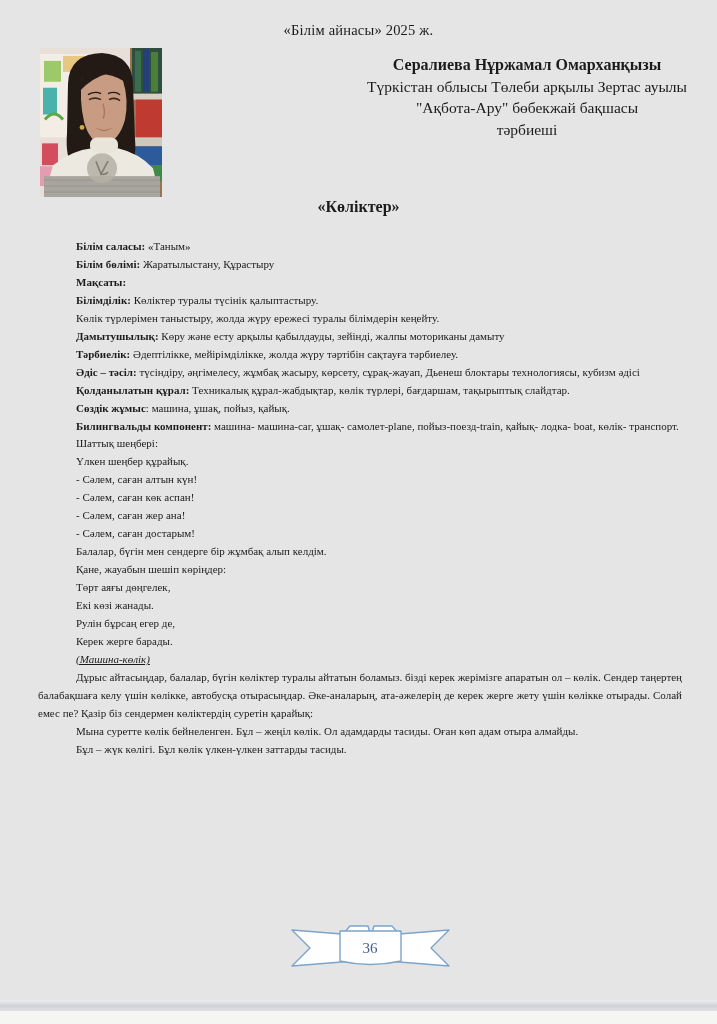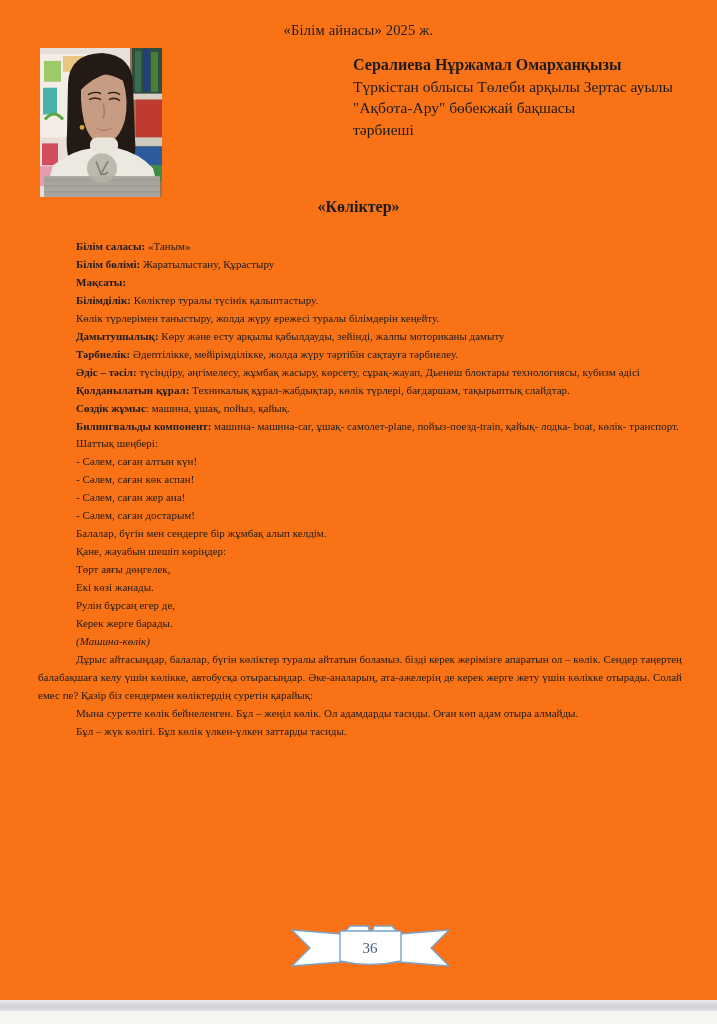--- a/index.html
+++ b/index.html
@@ -1,49 +1,49 @@
 <!DOCTYPE html>
 <html><head>
 <meta charset="utf-8">
 <style>
   html, body { margin:0; padding:0; background:#ffffff; }
   body {
     width:717px; height:1024px; overflow:hidden; position:relative;
     font-family:"Liberation Serif", "DejaVu Serif", serif;
     color:#1b1b1b;
   }
-  .page { position:absolute; inset:0; background:#f97316; }
+  .page { position:absolute; inset:0; background:#e5e5e5; }
 
   .journal-header {
     position:absolute; top:22px; left:0; width:100%;
     text-align:center; font-size:14.5px; letter-spacing:0.2px;
   }
 
   .photo {
     position:absolute; left:40px; top:48px; width:122px; height:149px;
     display:block;
   }
 
   .author-block {
-    position:absolute; right:44px; top:54px;
-    text-align:left; font-size:15.5px; line-height:21.5px;
+    position:absolute; right:30px; top:54px;
+    text-align:center; font-size:15.5px; line-height:21.5px;
   }
   .author-name { font-weight:bold; font-size:16px; }
 
   .doc-title {
     position:absolute; top:198px; left:0; width:100%;
     text-align:center; font-weight:bold; font-size:16px;
   }
 
   .doc-body {
     position:absolute; left:38px; top:238px; width:644px;
     font-size:11px; line-height:17.95px; text-align:justify;
   }
   .doc-body p { margin:0; text-indent:38px; }
-  .doc-body p.italic { font-style:italic; }
+  .doc-body p.italic { font-style:italic;text-decoration:underline; }
 
   .ribbon {
     position:absolute; left:288px; top:919px; width:165px; height:50px;
   }
   .ribbon svg { display:block; width:100%; height:100%; }
 
   .page-edge {
     position:absolute; left:0; top:1000px; width:100%; height:11px;
     background:linear-gradient(180deg,#ececf0 0%,#cfd1d7 55%,#e0e1e5 100%);
   }
@@ -112,20 +112,21 @@
       <p class=""><b>Мақсаты:</b></p>
       <p class=""><b>Білімділік:</b> Көліктер туралы түсінік қалыптастыру.</p>
       <p class="">Көлік түрлерімен таныстыру, жолда жүру ережесі туралы білімдерін кеңейту.</p>
       <p class=""><b>Дамытушылық:</b> Көру және есту арқылы қабылдауды, зейінді, жалпы моториканы дамыту</p>
       <p class=""><b>Тәрбиелік:</b> Әдептілікке, мейірімділікке, жолда жүру тәртібін сақтауға тәрбиелеу.</p>
       <p class=""><b>Әдіс – тәсіл:</b> түсіндіру, әңгімелесу, жұмбақ жасыру, көрсету, сұрақ-жауап, Дьенеш блоктары технологиясы, кубизм әдісі</p>
       <p class=""><b>Қолданылатын құрал:</b> Техникалық құрал-жабдықтар, көлік түрлері, бағдаршам, тақырыптық слайдтар.</p>
       <p class=""><b>Сөздік жұмыс</b>: машина, ұшақ, пойыз, қайық.</p>
       <p class=""><b>Билингвальды компонент:</b> машина- машина-car, ұшақ- самолет-plane, пойыз-поезд-train, қайық- лодка- boat, көлік- транспорт.</p>
       <p class="">Шаттық шеңбері:</p>
+      <p class="">Үлкен шеңбер құрайық.</p>
       <p class="">- Сәлем, саған алтын күн!</p>
       <p class="">- Сәлем, саған көк аспан!</p>
       <p class="">- Сәлем, саған жер ана!</p>
       <p class="">- Сәлем, саған достарым!</p>
       <p class="">Балалар, бүгін мен сендерге бір жұмбақ алып келдім.</p>
       <p class="">Қане, жауабын шешіп көріңдер:</p>
       <p class="">Төрт аяғы дөңгелек,</p>
       <p class="">Екі көзі жанады.</p>
       <p class="">Рулін бұрсаң егер де,</p>
       <p class="">Керек жерге барады.</p>

